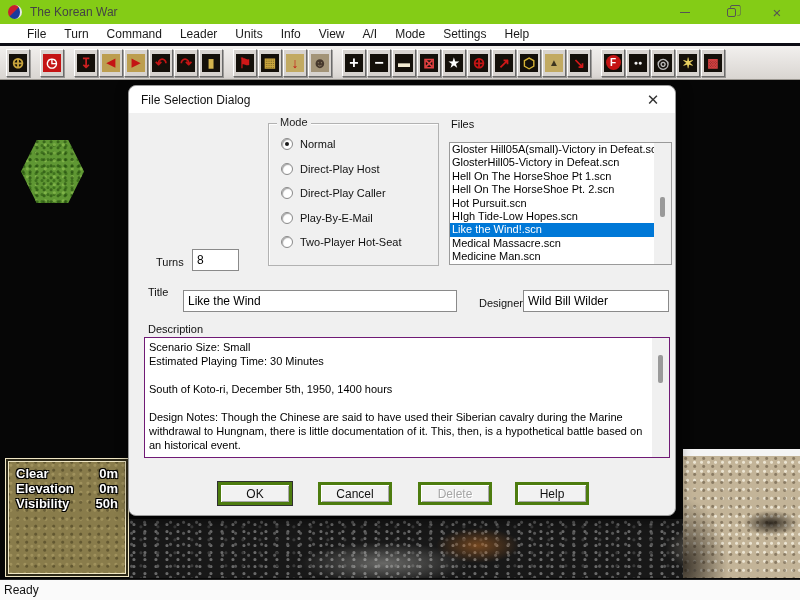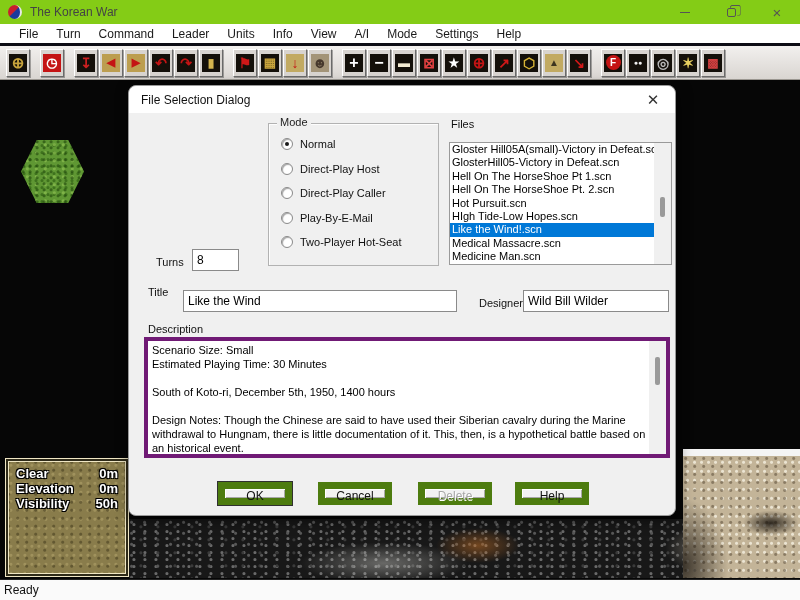--- a/index.html
+++ b/index.html
@@ -16,21 +16,21 @@
   .win-controls { margin-left:auto; display:flex; height:100%; }
   .win-btn { width:46px; height:100%; display:flex; align-items:center; justify-content:center; color:#555; }
   .min-glyph { width:10px; border-bottom:1px solid #555; height:1px; display:block; }
   .restore-glyph { width:9px; height:9px; border:1px solid #555; border-radius:2px; position:relative; display:block; }
   .restore-glyph::before { content:""; position:absolute; top:-4px; left:2px; width:9px; height:9px;
     border:1px solid #555; border-radius:2px;
     clip-path:polygon(0 0,100% 0,100% 100%,70% 100%,70% 30%,0 30%); }
   .close-glyph { font-size:15px; line-height:1; }
 
   .menubar { position:absolute; top:24px; left:0; width:800px; height:19px; background:#ffffff;
-    display:flex; align-items:center; padding-left:10px; }
+    display:flex; align-items:center; padding-left:18px; }
   .menu-item { font-size:12px; color:#1a1a1a; padding:2px 9px; }
   .menu-sep { position:absolute; top:43px; left:0; width:800px; height:3px; background:#0c0c14; }
 
   
   .toolbar { position:absolute; top:46px; left:0; width:800px; height:34px;
     background:linear-gradient(#f2f0ee,#d9d5d1); display:flex; align-items:center; padding-left:6px;
     border-bottom:1px solid #9a9690; }
   .tbtn { height:28px; width:24px; margin-right:1px; background:#d8d4d0; flex:0 0 auto;
     border:1px solid; border-color:#ffffff #6a6a6a #6a6a6a #ffffff;
     box-shadow:1px 1px 0 rgba(0,0,0,.3); display:flex; align-items:center; justify-content:center; }
@@ -115,26 +115,26 @@
     padding-left:2px; width:calc(100% - 17px); }
   .file-item.selected { background:#0078d7; color:#fff; }
   .vscroll { position:absolute; right:0; top:0; width:17px; height:100%; background:#f0f0f0; }
   .vthumb { position:absolute; left:6px; width:5px; background:#9a9a9a; border-radius:2px; }
 
   .field-label { position:absolute; font-size:11px; color:#111; }
   .tfield { position:absolute; height:22px; background:#fff; border:1px solid #8a8a8a; font-size:12px;
     font-family:"Liberation Sans",sans-serif; padding:0 4px; color:#000; }
 
   .desc-box { position:absolute; left:15px; top:251px; width:526px; height:121px; background:#fff;
-    border:4px solid #701a75; }
+    border:1px solid #701a75; }
   .desc-text { font-size:11px; line-height:14px; color:#000; white-space:pre-wrap; padding:2px 20px 2px 4px; }
 
   .dlg-btn { position:absolute; top:396px; width:74px; height:23px; font-size:12px;
     font-family:"Liberation Sans",sans-serif; color:#111; background:#f2f2f2;
-    border:7px solid #4d7c0f; box-shadow:inset 1px 1px 0 #ffffff, inset -1px -1px 0 #a8a8a8; }
+    border:3px solid #4d7c0f; box-shadow:inset 1px 1px 0 #ffffff, inset -1px -1px 0 #a8a8a8; }
   .dlg-btn.default { box-shadow:0 0 0 1px #303030, inset 1px 1px 0 #ffffff, inset -1px -1px 0 #a8a8a8; }
   .dlg-btn.disabled { color:#a6a6a6; text-shadow:1px 1px 0 #fff; }
 </style>
 </head>
 <body>
 
 <div class="titlebar">
   <span class="app-icon"></span>
   <span class="win-title">The Korean War</span>
   <div class="win-controls">

